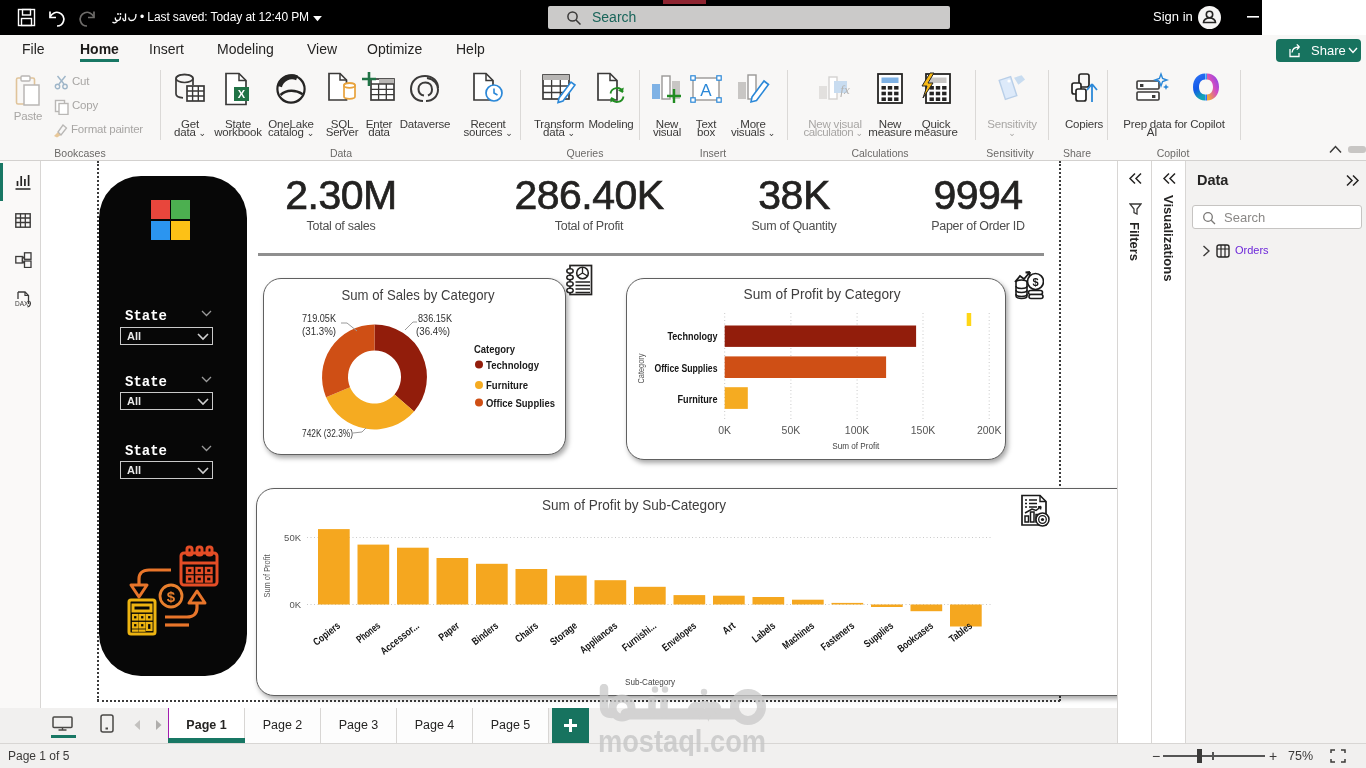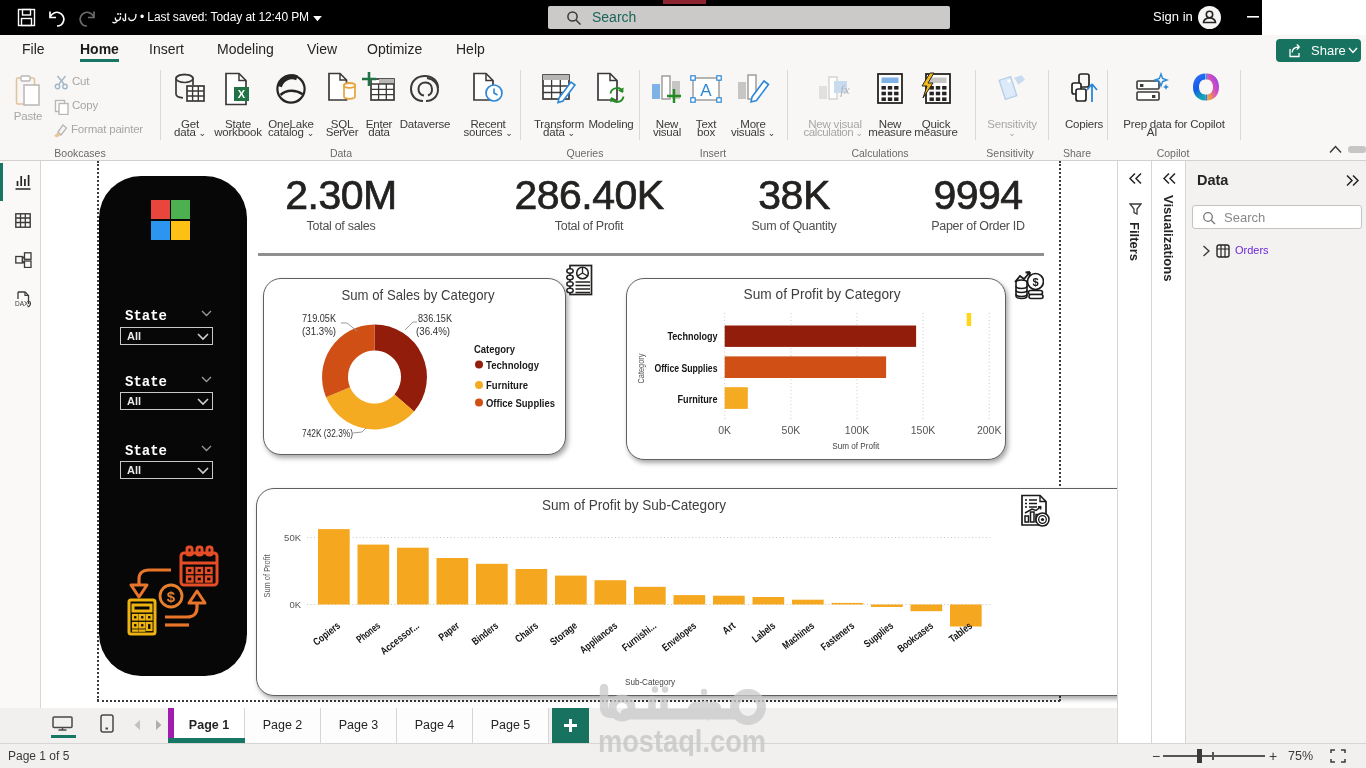--- a/index.html
+++ b/index.html
@@ -730,21 +730,21 @@
     <svg class="abs" style="left:100px;top:6px" width="14" height="19" viewBox="0 0 14 19">
       <rect x="1" y="1" width="12" height="17" rx="2" fill="none" stroke="#4a4846" stroke-width="1.5"></rect>
       <rect x="5.5" y="13.5" width="2.5" height="2" fill="#4a4846"></rect>
     </svg>
     <svg class="abs" style="left:133px;top:11px" width="8" height="12" viewBox="0 0 8 12">
         <path d="M7 1 L1.5 6 L7 11 Z" fill="#c3c1bf"></path>
       </svg>
     <svg class="abs" style="left:155px;top:11px" width="8" height="12" viewBox="0 0 8 12">
         <path d="M1 1 L6.5 6 L1 11 Z" fill="#b0aeac"></path>
       </svg>
-    <div class="ptab" style="left:168px;width:77px;background:#fff;font-weight:bold;border-left:6px solid #a21caf">Page 1</div>
+    <div class="ptab" style="left:168px;width:77px;background:#fff;font-weight:bold;border-left:1px solid #a21caf">Page 1</div>
     <div class="ptab" style="left:245px;width:76px">Page 2</div>
     <div class="ptab" style="left:321px;width:76px">Page 3</div>
     <div class="ptab" style="left:397px;width:76px">Page 4</div>
     <div class="ptab" style="left:473px;width:76px">Page 5</div>
     <div style="position:absolute;left:168px;top:30px;width:77px;height:5px;background:#187764"></div>
     <div style="position:absolute;left:552px;top:0;width:37px;height:35px;background:#17735f">
       <svg class="abs" style="left:11px;top:10px" width="15" height="15" viewBox="0 0 15 15">
           <path d="M7.5 1 L7.5 14 M1 7.5 L14 7.5" stroke="#fff" stroke-width="3"></path>
         </svg>
     </div>

